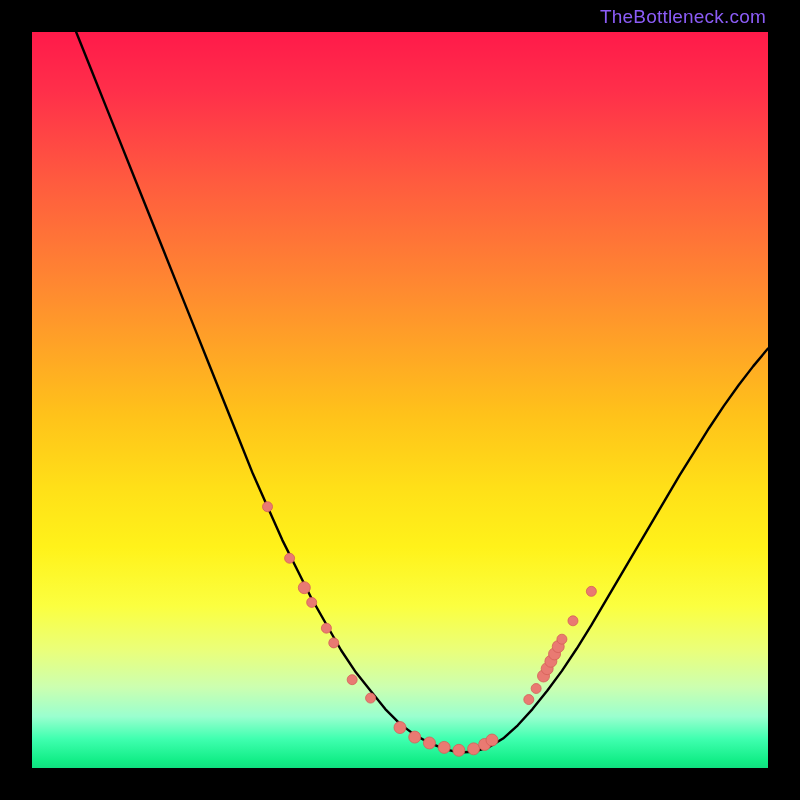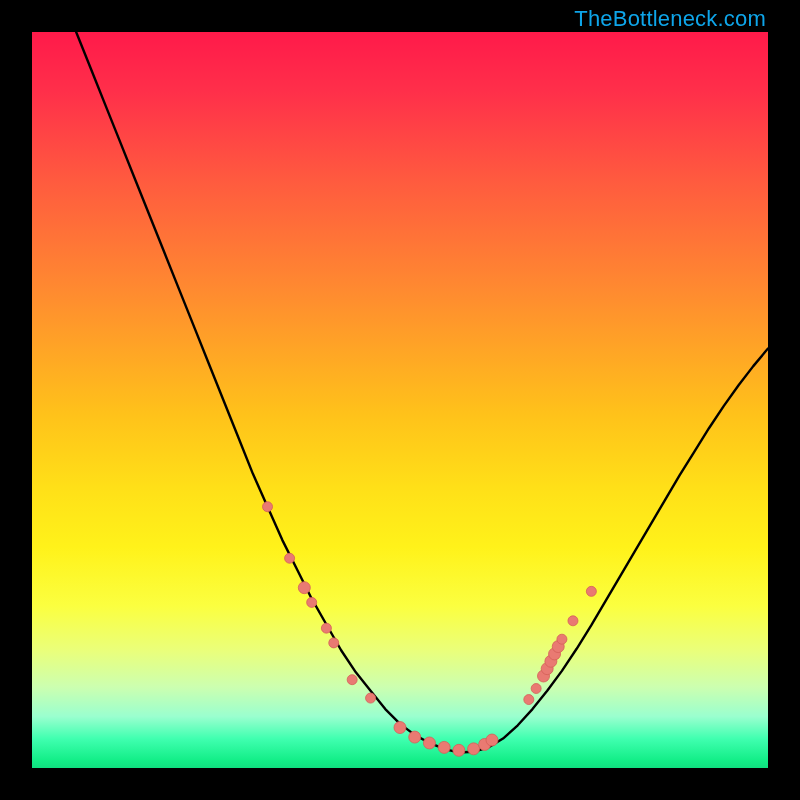--- a/index.html
+++ b/index.html
@@ -24,22 +24,22 @@
       #ccffb0 89%,
       #9affcf 93%,
       #40ffb0 96%,
       #12ee87 99%,
       #10e080 100%);
   }
   .watermark {
     position: absolute;
     top: 6px; right: 34px;
     font-family: Arial, Helvetica, sans-serif;
-    font-size: 22px;
-    color: #0ea5e9;
+    font-size: 19px;
+    color: #8b5cf6;
     font-weight: 500;
     letter-spacing: 0.2px;
   }
   svg.curve {
     position: absolute;
     left: 0; top: 0;
     width: 736px; height: 736px;
   }
 </style>
 </head>

